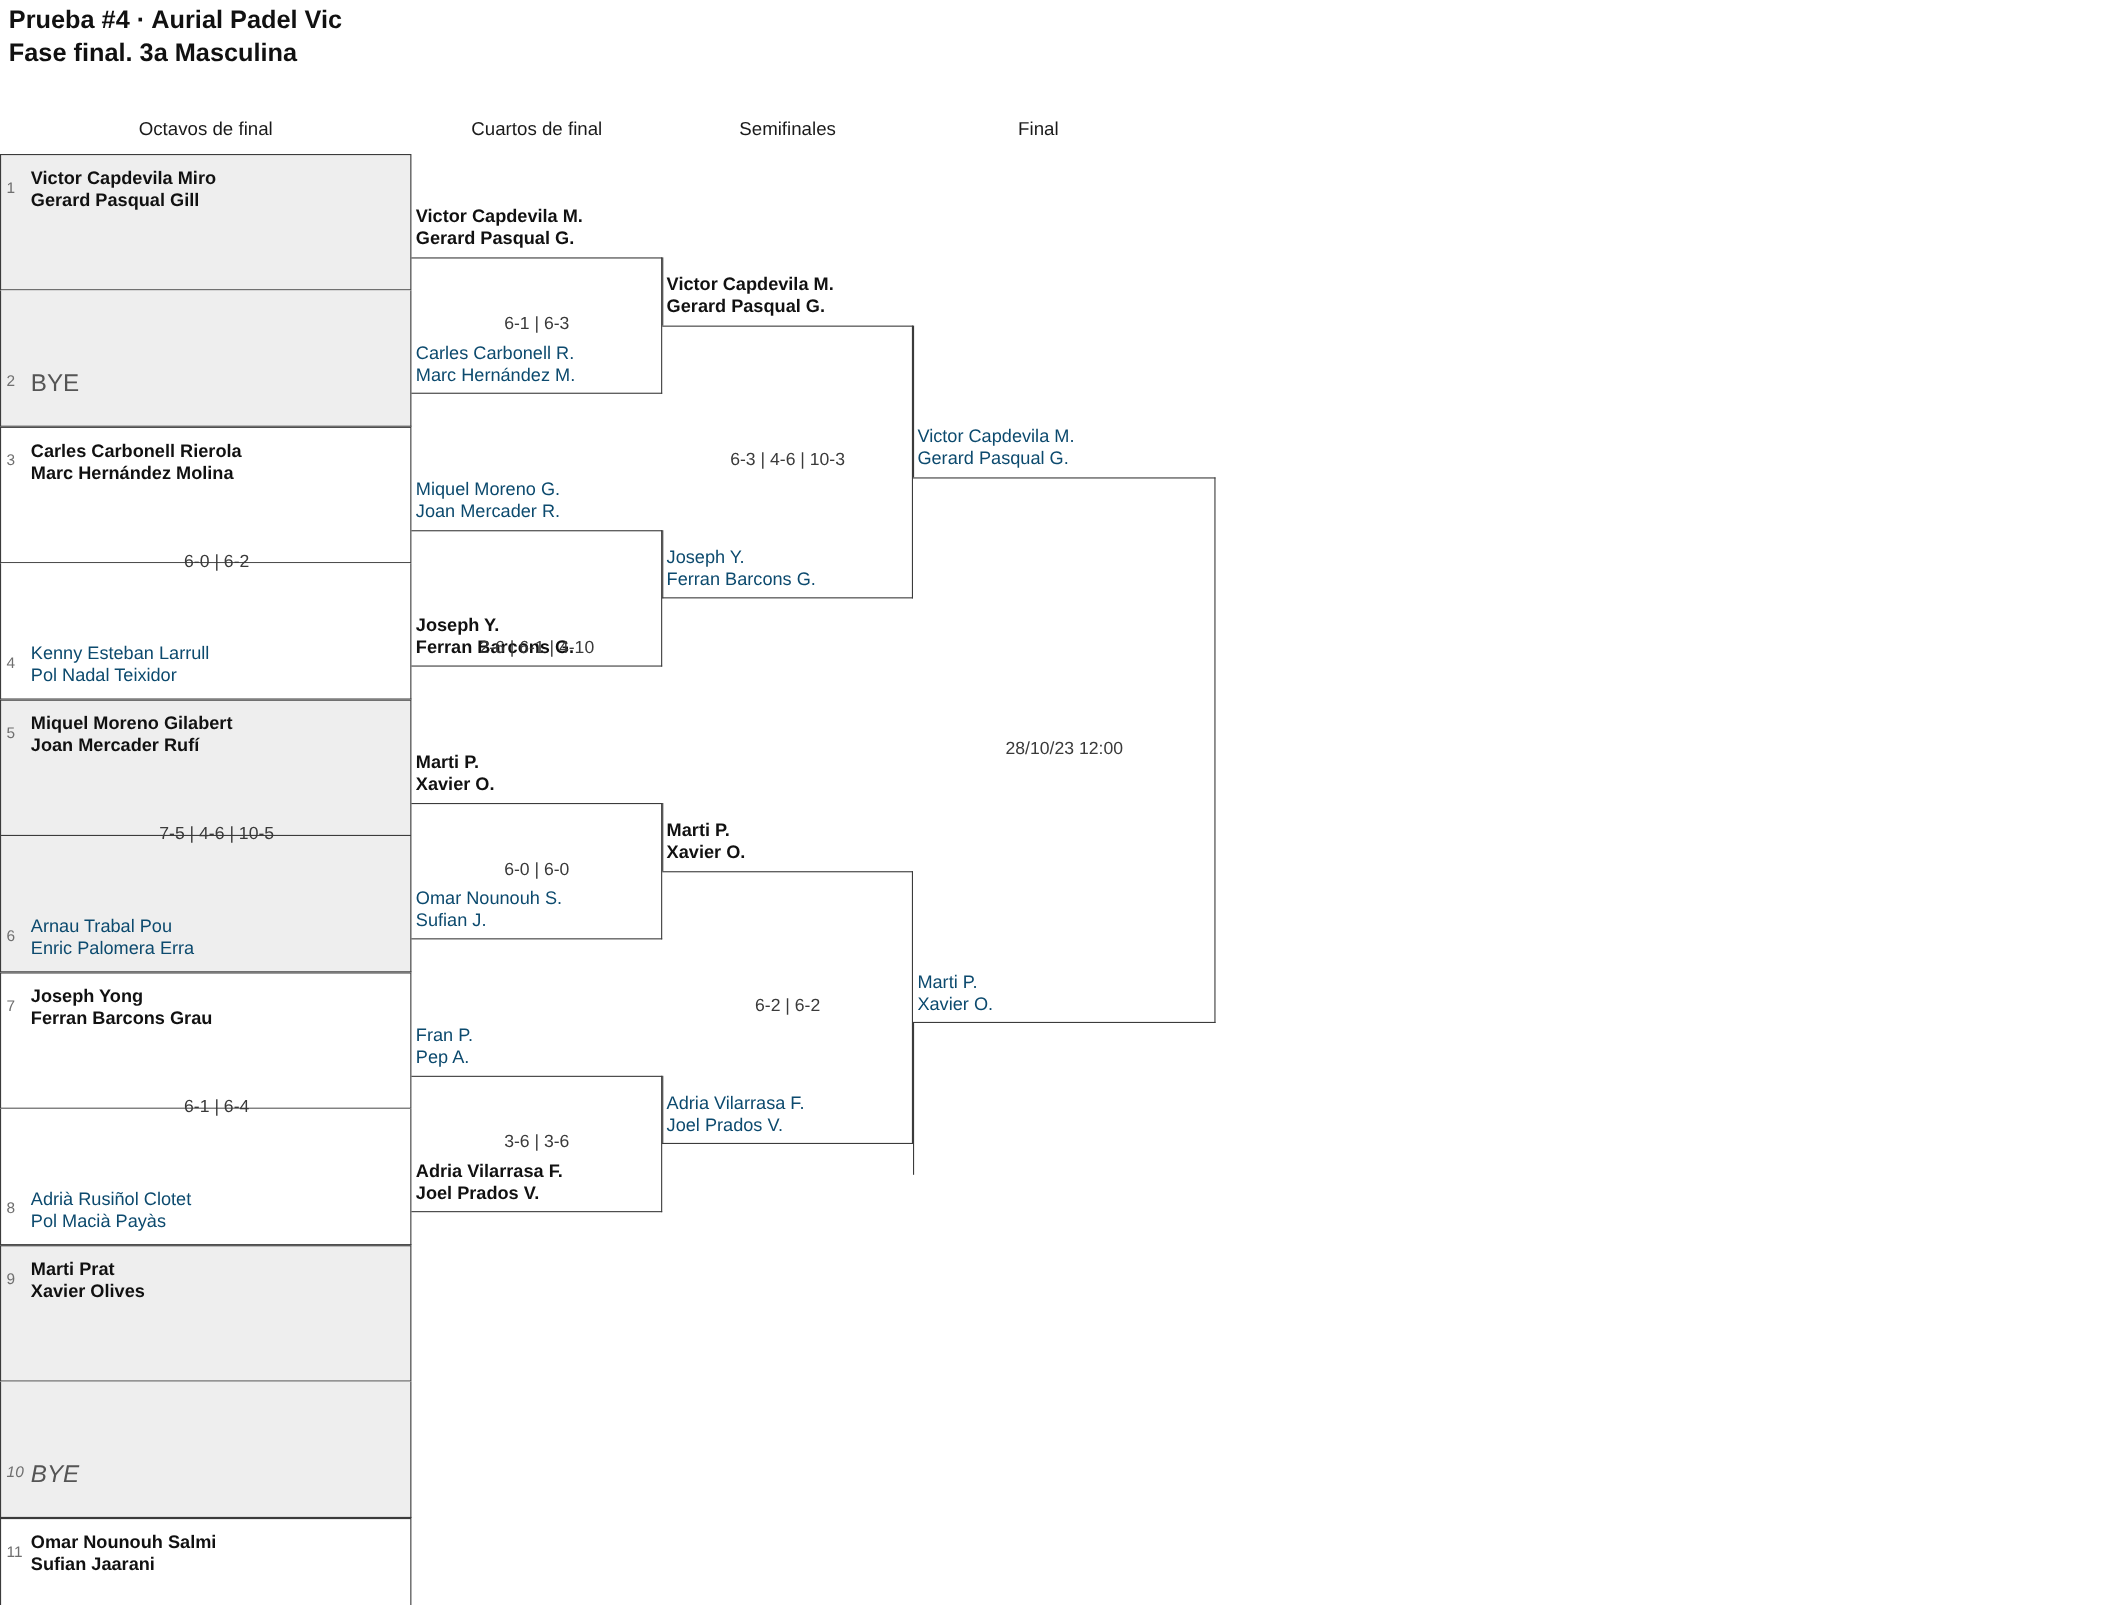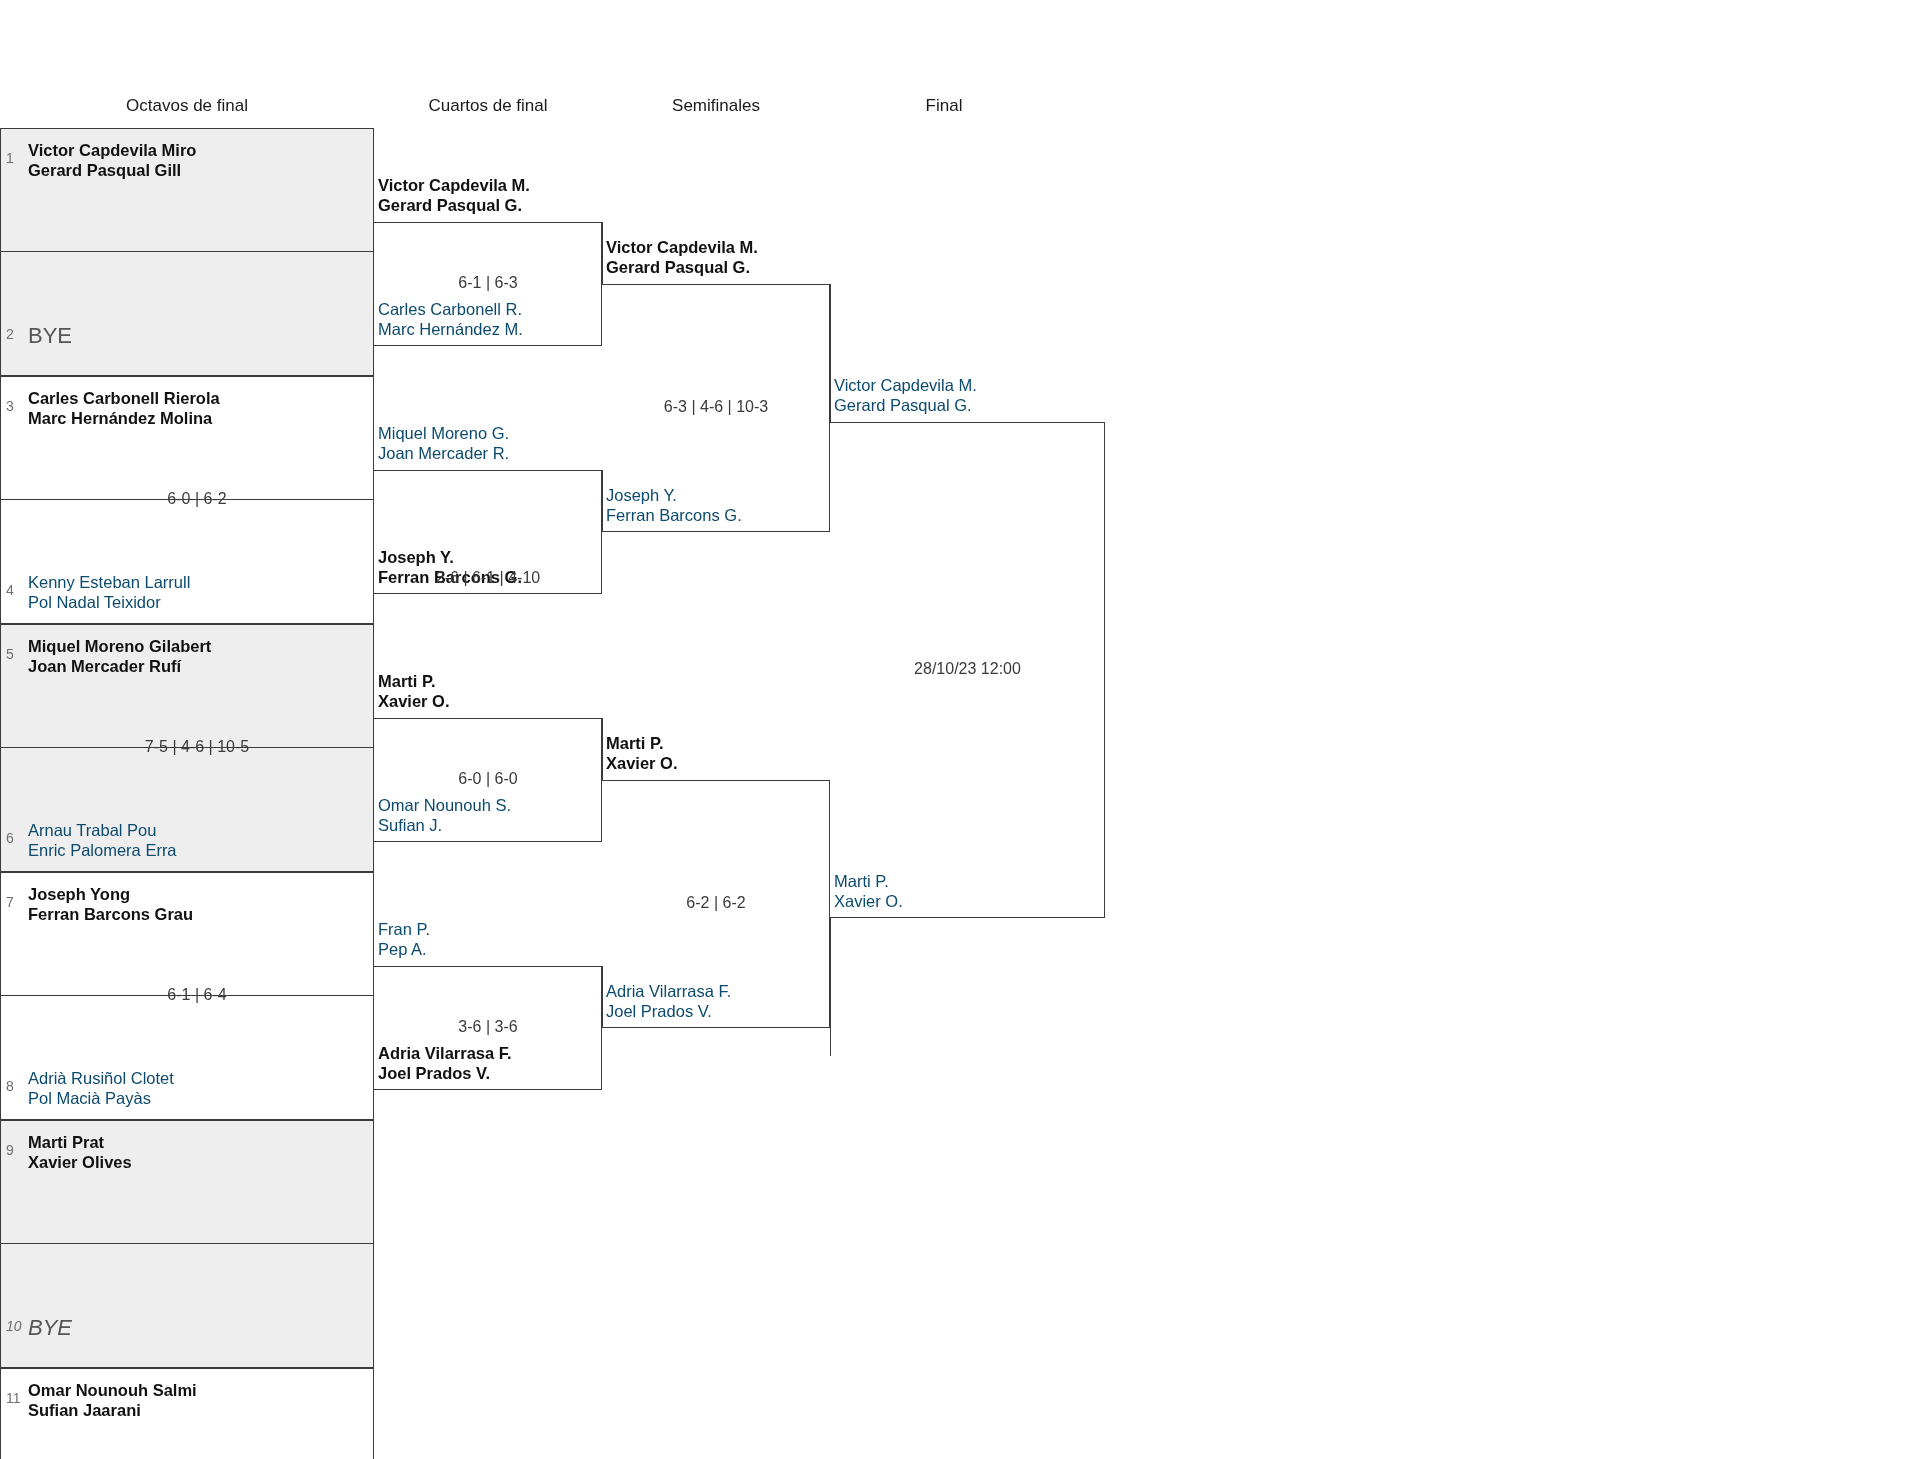--- a/index.html
+++ b/index.html
@@ -53,21 +53,21 @@
     font-size: 17px;
     color: #1a1a1a;
     text-align: center;
     white-space: nowrap;
   }
 
   
   #bracket {
     position: absolute;
     left: 0;
-    top: 0;
+    top: 12px;
     width: 1920px;
     height: 1243px;
   }
 
   
   .r1cell {
     position: absolute;
     box-sizing: border-box;
     border: 1px solid #3b3b3b;
     background: #ffffff;
@@ -121,20 +121,24 @@
     font-size: 16.5px;
     line-height: 19.5px;
     white-space: nowrap;
   }
   .adv .ln { display:block; }
 </style>
 </head>
 <body>
 
 <div id="header">
+  <div id="title-block">
+    <div class="title-line">Prueba #4 · Aurial Padel Vic</div>
+    <div class="title-line">Fase final. 3a Masculina</div>
+  </div>
 
 </div>
 
 <div id="bracket">
     <div class="round-header" style="left: 37px; width: 300px;">Octavos de final</div>
     <div class="round-header" style="left: 338px; width: 300px;">Cuartos de final</div>
     <div class="round-header" style="left: 566px; width: 300px;">Semifinales</div>
     <div class="round-header" style="left: 794px; width: 300px;">Final</div>
     <div class="r1cell shaded" style="left: 0px; top: 128px; width: 374px; height: 124px;">
       <div class="seed-num" style="top: 22px;">1</div>

